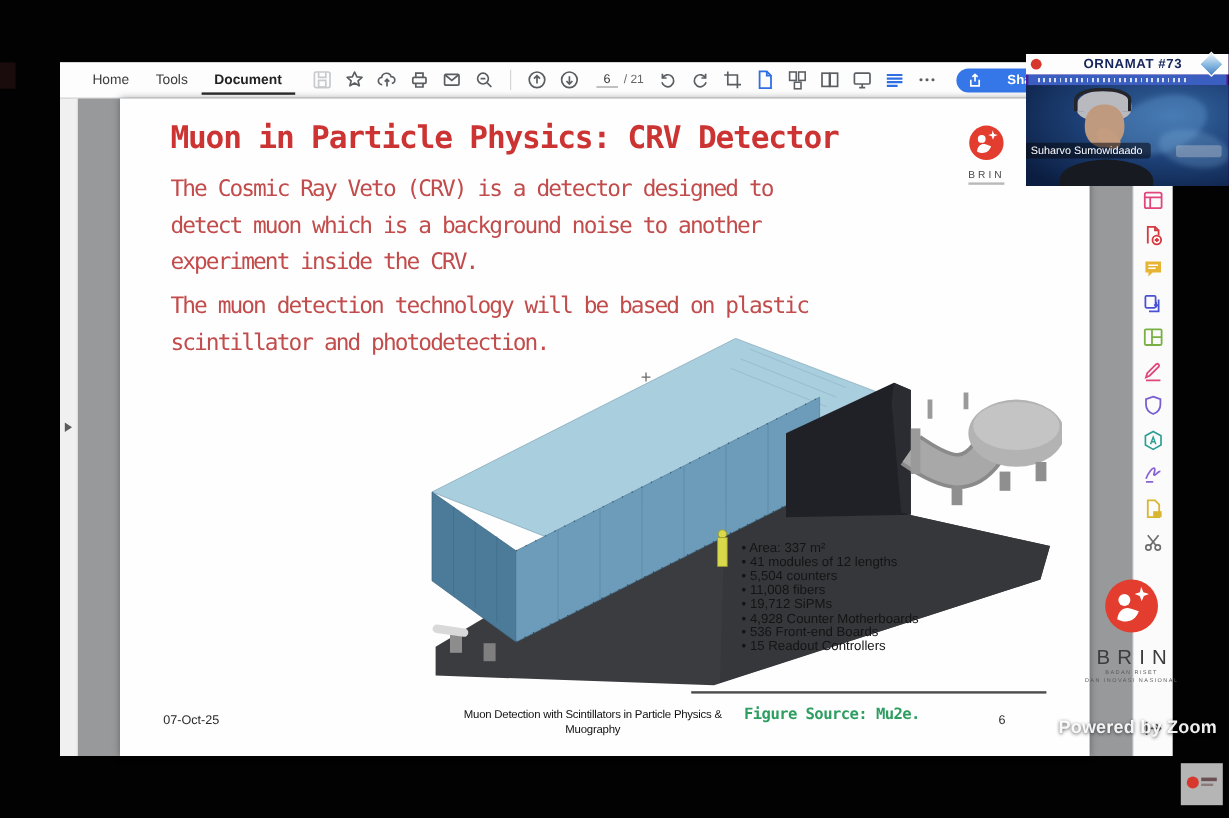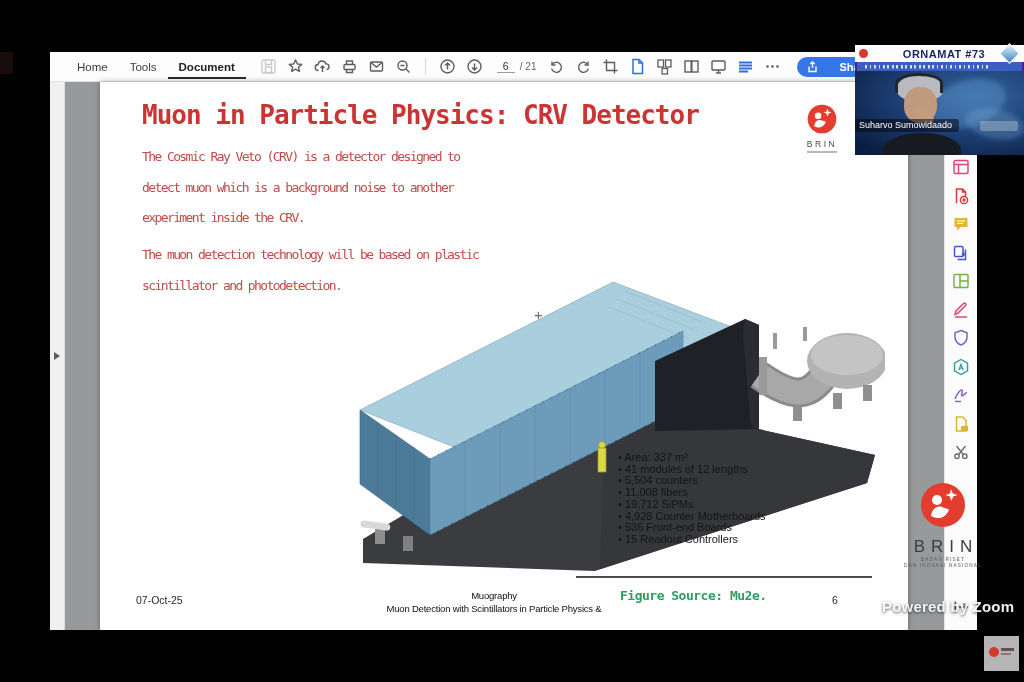--- a/index.html
+++ b/index.html
@@ -35,21 +35,21 @@
   #page { width:808px; background:#fefefe; position:relative; box-shadow:0 0 6px rgba(0,0,0,.35); }
   #gray-right { width:36px; }
   #sidebar { width:33px; background:#fbfbfc; border-left:1px solid #e4e4e4; display:flex; flex-direction:column;
              align-items:center; padding-top:76px; gap:10.5px; position:relative; }
   .si { width:18px; height:18px; display:block; }
   #collapse-wrap { position:absolute; bottom:14px; left:0; width:100%; display:flex; justify-content:center; }
 
   
   .slide-title { position:absolute; left:42px; top:18px; font-family:"DejaVu Sans Mono", monospace;
                  font-weight:bold; font-size:26px; letter-spacing:-1px; color:#cc3434; white-space:nowrap; }
-  .slide-para { position:absolute; left:42px; font-family:"DejaVu Sans Mono", monospace; font-size:13px;
+  .slide-para { position:absolute; left:42px; font-family:"DejaVu Sans Mono", monospace; font-size:19px;
                 letter-spacing:-1.6px; line-height:30.5px; color:#c24b4b; white-space:nowrap; }
   #para1 { top:60px; } #para2 { top:158px; }
   #slide-brin { position:absolute; left:700px; top:22px; width:44px; text-align:center; }
   #slide-brin .lbl { font-size:8.5px; letter-spacing:2.5px; color:#4a4a4a; margin-top:1px; }
   #slide-brin .bar { height:2px; background:#b9b9b9; margin:1.5px 7px 0; }
   #fig { position:absolute; left:255px; top:195px; }
   #cursor-plus { position:absolute; left:434px; top:224px; font-size:15px; color:#6b6b6b; font-weight:normal; }
   #bullets { position:absolute; left:518px; top:370px; list-style:none; }
   #bullets li { font-size:11px; line-height:11.7px; color:#141414; white-space:nowrap; }
   #bullets li::before { content:"• "; }
@@ -307,22 +307,22 @@
           <li>11,008 fibers</li>
           <li>19,712 SiPMs</li>
           <li>4,928 Counter Motherboards</li>
           <li>536 Front-end Boards</li>
           <li>15 Readout Controllers</li>
         </ul>
 
         <div id="foot-divider"></div>
         <div id="foot-date">07-Oct-25</div>
         <div id="foot-center">
+          <div>Muon Detection with Scintillators in Particle Physics &amp;</div>
           <div>Muography</div>
-          <div>Muon Detection with Scintillators in Particle Physics &amp;</div>
         </div>
         <div id="foot-source">Figure Source: Mu2e.</div>
         <div id="foot-page">6</div>
       </div>
 
       <div id="gray-right"></div>
 
       <div id="sidebar">
         <span>
             <svg class="si" viewBox="0 0 18 18" fill="none" stroke="#e0457b" stroke-width="1.5">

